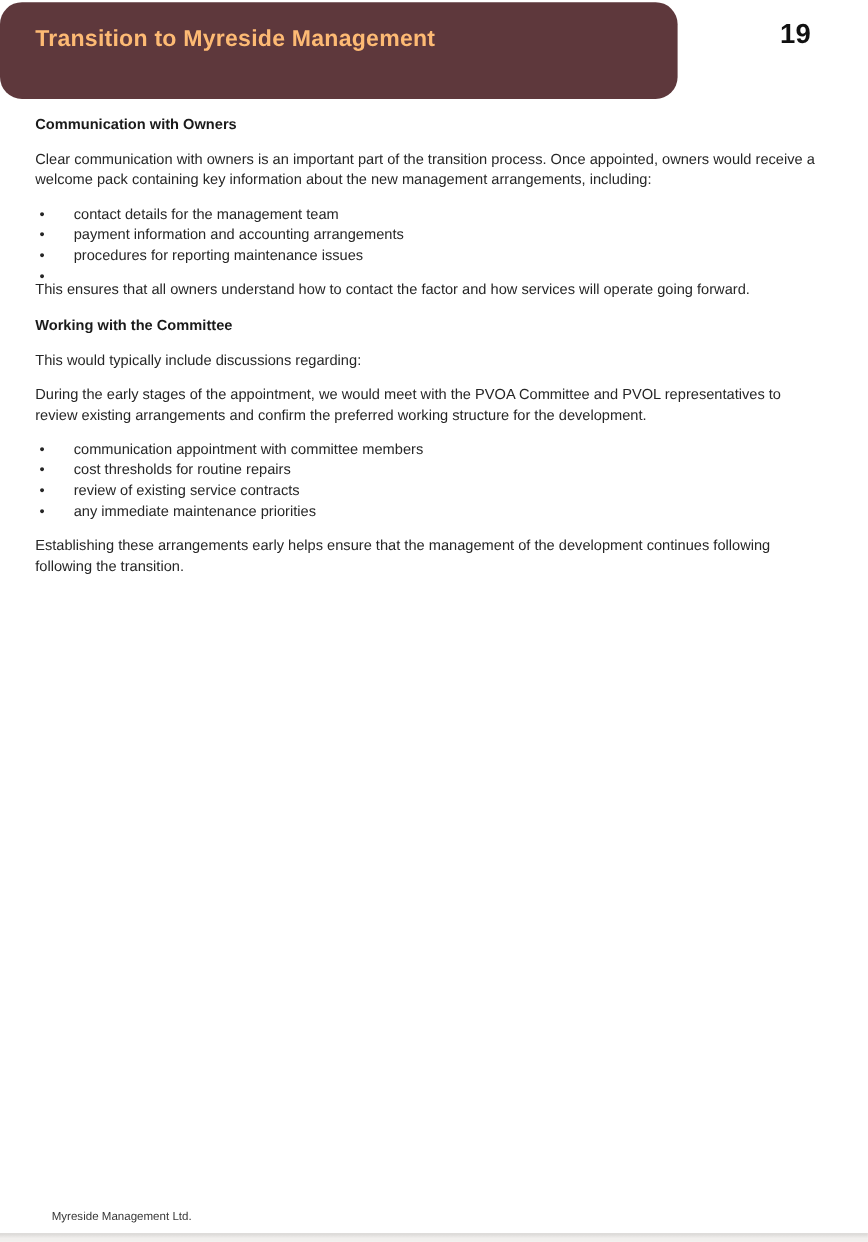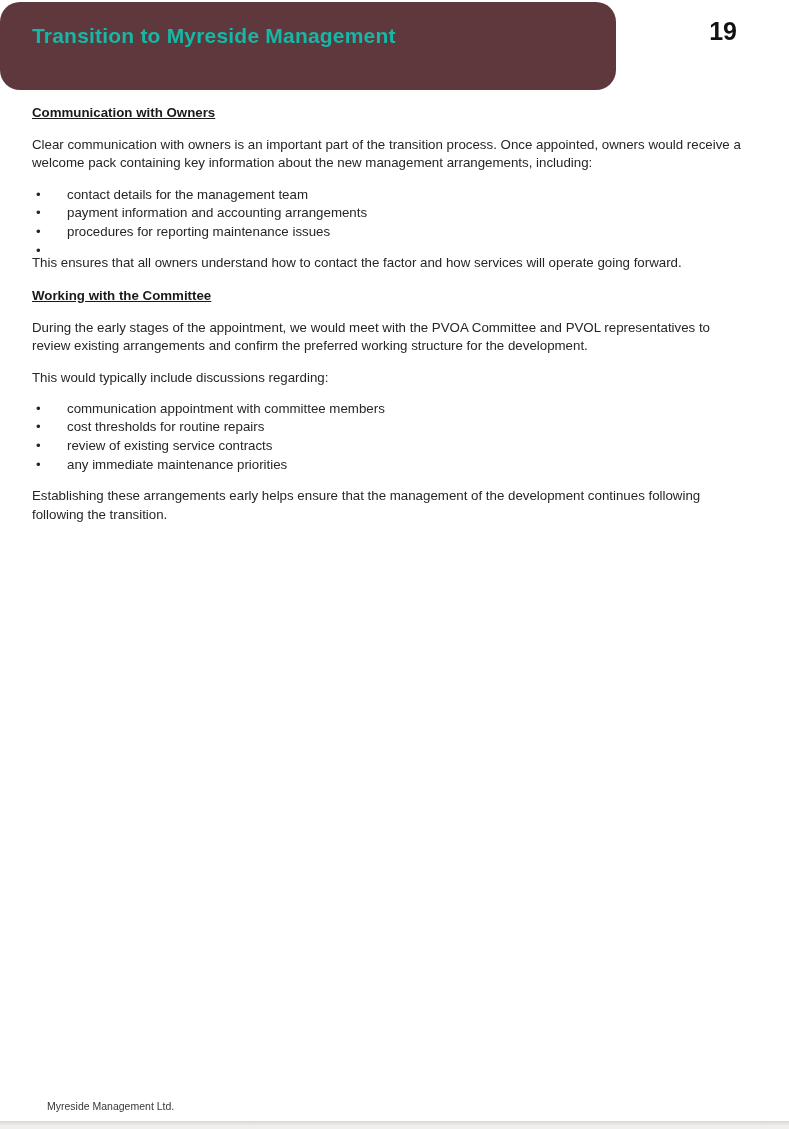--- a/index.html
+++ b/index.html
@@ -19,21 +19,21 @@
   .banner {
     width: 616px;
     height: 88px;
     background: #5e383c;
     border-radius: 20px;
     margin-top: 2px;
     box-sizing: border-box;
     padding: 22px 0 0 32px;
   }
   .banner-title {
-    color: #14b8a6;
+    color: #fdba74;
     font-weight: bold;
     font-size: 21px;
     letter-spacing: 0.2px;
     white-space: nowrap;
   }
   .page-number {
     margin-left: auto;
     padding: 17px 52px 0 0;
     font-size: 25px;
     font-weight: bold;
@@ -44,21 +44,20 @@
     margin: 14px 32px 0 32px;
     font-size: 13.3px;
     line-height: 18.7px;
   }
   .content h2 {
     font-size: 13.3px;
     line-height: 18.7px;
     font-weight: bold;
     color: #1a1a1a;
     margin: 14px 0 13px 0;
-    text-decoration: underline;
   }
   .content h2.first { margin-top: 0; }
   .content p {
     margin: 0 0 12.5px 0;
   }
   .content ul {
     list-style: none;
     margin: 0 0 12.5px 0;
     padding: 0;
   }
@@ -122,23 +121,23 @@
       </li>
       <li>
         <span class="bullet-marker">•</span>
       </li>
     </ul>
 
     <p>This ensures that all owners understand how to contact the factor and how services will operate going forward.</p>
 
     <h2>Working with the Committee</h2>
 
+    <p>This would typically include discussions regarding:</p>
+
     <p>During the early stages of the appointment, we would meet with the PVOA Committee and PVOL representatives to review existing arrangements and confirm the preferred working structure for the development.</p>
-
-    <p>This would typically include discussions regarding:</p>
 
     <ul>
       <li>
         <span class="bullet-marker">•</span>
         <span>communication appointment with committee members</span>
       </li>
       <li>
         <span class="bullet-marker">•</span>
         <span>cost thresholds for routine repairs</span>
       </li>

